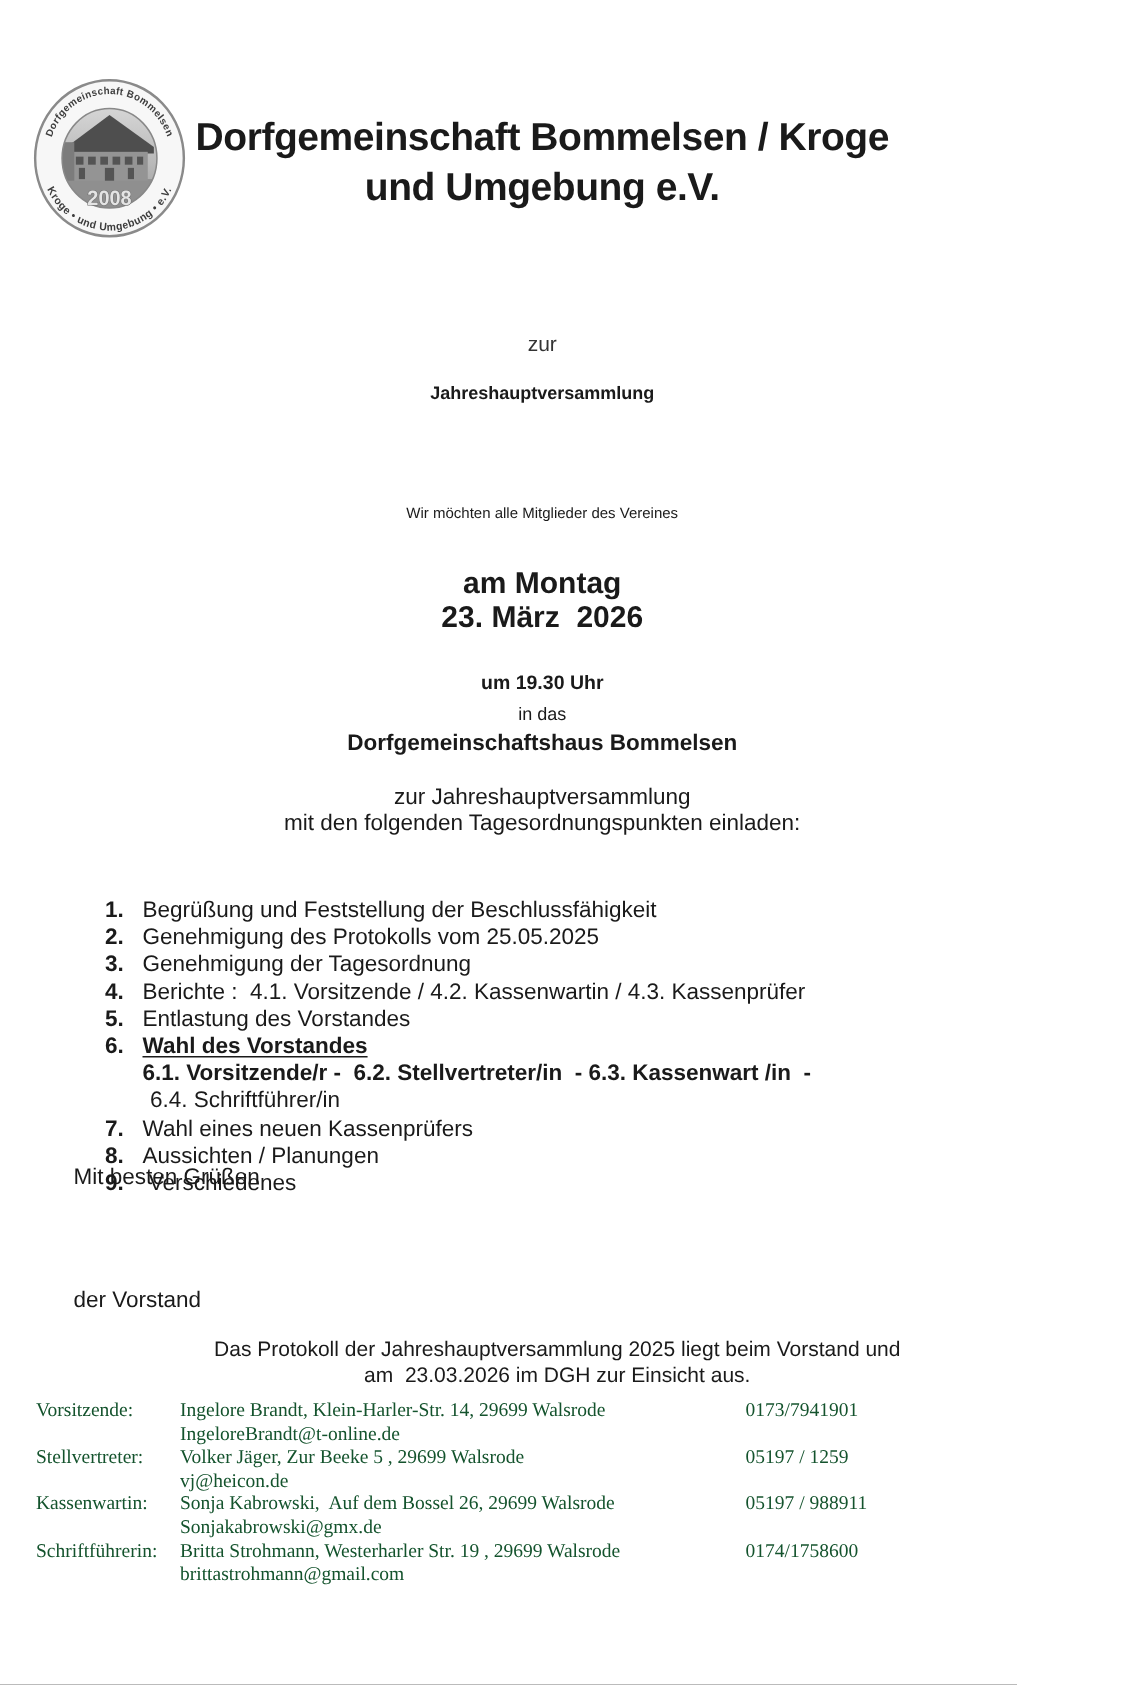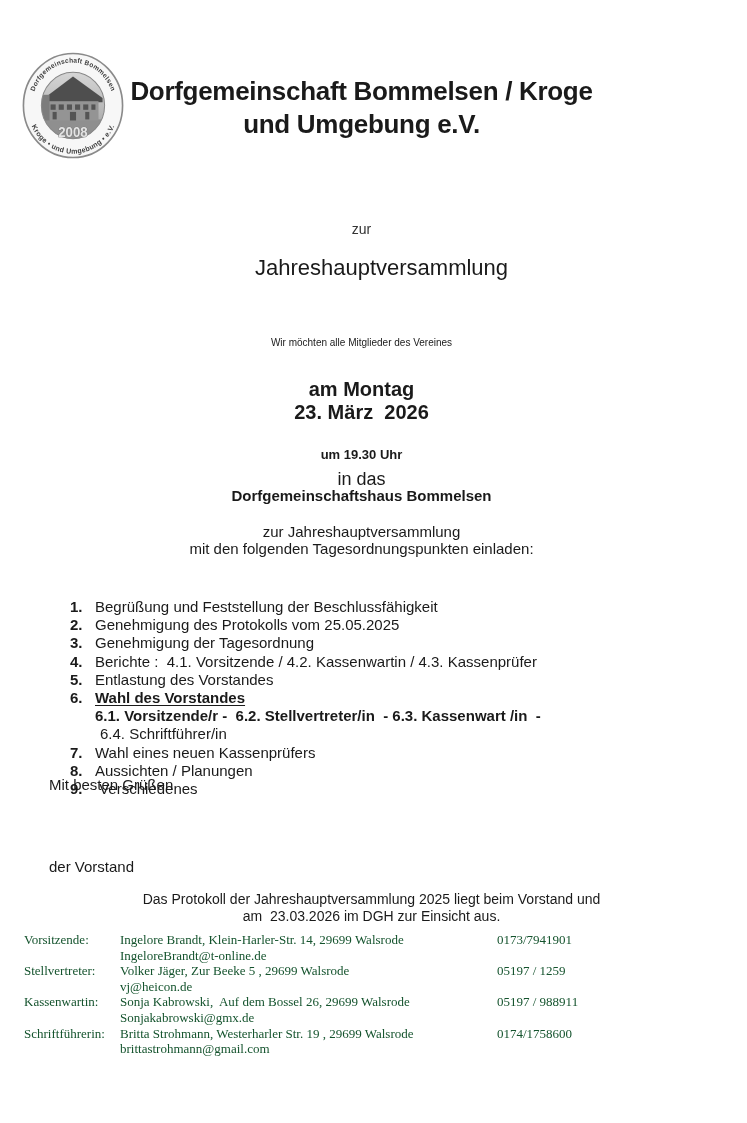--- a/index.html
+++ b/index.html
@@ -13,26 +13,26 @@
   .c{position:absolute;left:0;width:723px;text-align:center;}
   .cw{position:absolute;left:0;width:743px;text-align:center;}
 
   .seal{position:absolute;left:22px;top:52px;}
 
   .org-title{top:75px;font-size:26px;font-weight:bold;line-height:33px;letter-spacing:-0.3px;}
 
   .h-einladung{top:188px;font-size:21px;font-weight:bold;}
   .h-einladung .b{text-decoration:underline;text-underline-offset:3px;}
   .h-zur{top:221px;font-size:14px;color:#333;}
-  .h-event{top:255px;font-size:22px;font-weight:normal;padding-left:20px;}
+  .h-event{top:255px;font-size:12px;font-weight:bold;}
 
   .intro{top:337px;font-size:10px;}
   .date-block{top:378px;font-size:20px;font-weight:bold;line-height:23px;}
   .time-line{top:447px;font-size:13px;font-weight:bold;}
-  .indas{top:469px;font-size:18px;}
+  .indas{top:469px;font-size:12px;}
   .venue{top:487px;font-size:15px;font-weight:bold;}
   .closing{top:523px;font-size:15px;line-height:17px;}
 
   .agenda{top:598px;left:70px;font-size:15px;line-height:18.2px;}
   .agenda-row{display:flex;}
   .agenda-row .num{width:25px;font-weight:bold;flex:0 0 auto;}
   .agenda-row .txt{white-space:pre-wrap;}
   .u-bold{font-weight:bold;text-decoration:underline;text-underline-offset:2px;}
   .sub1{margin-left:25px;font-weight:bold;white-space:pre-wrap;}
   .sub2{margin-left:30px;font-weight:normal;white-space:pre-wrap;}

